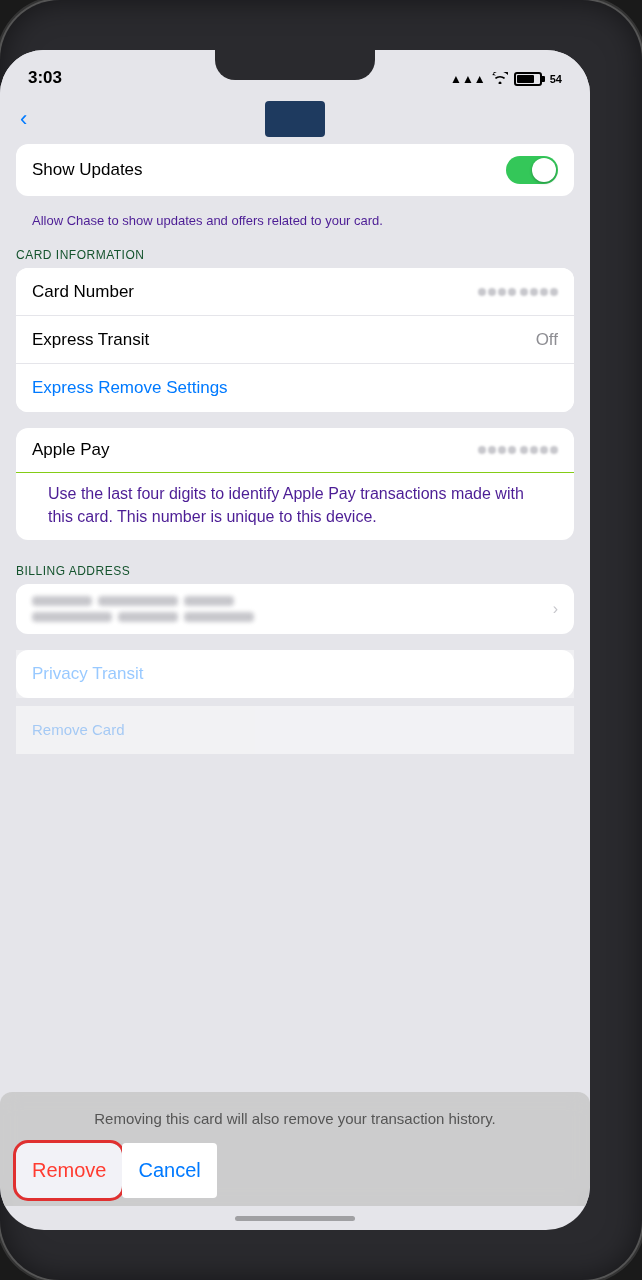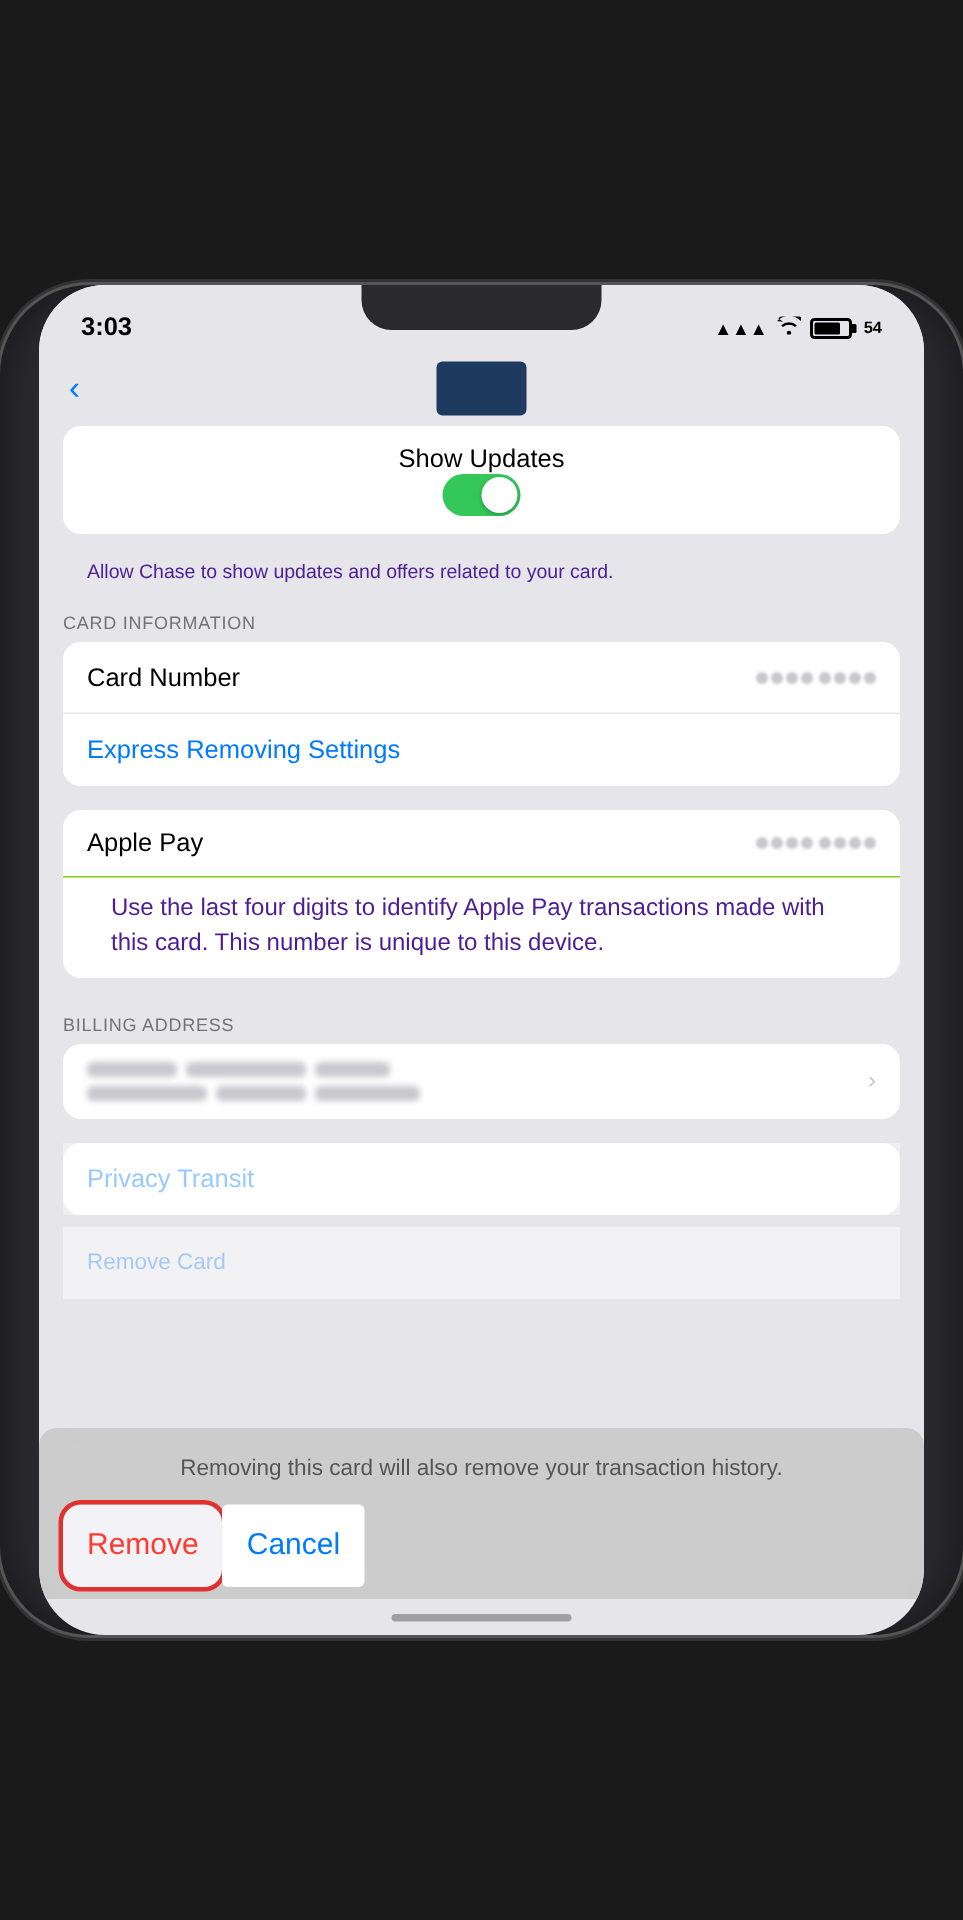--- a/index.html
+++ b/index.html
@@ -7,27 +7,27 @@
       background: #1a1a1a;
       display: flex;
       justify-content: center;
       align-items: center;
       min-height: 100vh;
       font-family: -apple-system, BlinkMacSystemFont, 'Helvetica Neue', Arial, sans-serif;
     }
 
     .phone-frame {
       width: 642px;
-      height: 900px;
+      height: 1280px;
       background: #2a2a2e;
       border-radius: 60px;
       position: relative;
       display: flex;
       flex-direction: column;
-      align-items: center;
+      align-items: flex-start;
       justify-content: center;
       box-shadow: 0 0 0 2px #555, 0 0 0 4px #333, inset 0 0 30px rgba(0,0,0,0.5);
     }
 
     .phone-screen {
       width: 590px;
       height: 1180px;
       background: #e5e5ea;
       border-radius: 44px;
       overflow: hidden;
@@ -146,21 +146,21 @@
     }
 
     .content-area {
       background: #e5e5ea;
       padding: 0;
     }
 
     .section-label {
       font-size: 12px;
       font-weight: 400;
-      color: #737373;
+      color: #14532d;
       text-transform: uppercase;
       letter-spacing: 0.5px;
       padding: 8px 16px 6px;
     }
 
     .settings-card {
       background: #fff;
       border-radius: 12px;
       overflow: hidden;
       margin: 0 16px;
@@ -245,21 +245,20 @@
 
     
     .show-updates-card {
       background: #fff;
       border-radius: 12px;
       margin: 0 16px 8px;
       padding: 12px 16px;
       display: flex;
       align-items: center;
       justify-content: space-between;
-      flex-direction: column;
     }
 
     
     .billing-row {
       background: #fff;
       border-radius: 12px;
       margin: 0 16px;
       padding: 12px 16px;
       display: flex;
       align-items: center;
@@ -420,23 +419,27 @@
               </div>
               <div class="blur-dot-group">
                 <div class="blur-dot"></div>
                 <div class="blur-dot"></div>
                 <div class="blur-dot"></div>
                 <div class="blur-dot"></div>
               </div>
             </div>
           </div>
 
+          <div class="settings-row">
+            <span class="row-label">Express Transit</span>
+            <span class="row-value">Off</span>
+          </div>
 
           <div class="settings-row" style="border-bottom:none;">
-            <span class="row-link">Express Removing Settings</span>
+            <span class="row-link">Express Remove Settings</span>
           </div>
         </div>
 
         <div class="section-gap"></div>
 
         <div class="apple-pay-card">
           <div class="apple-pay-row">
             <span class="row-label">Apple Pay</span>
             <div class="row-value-blurred">
               <div class="blur-dot-group">

